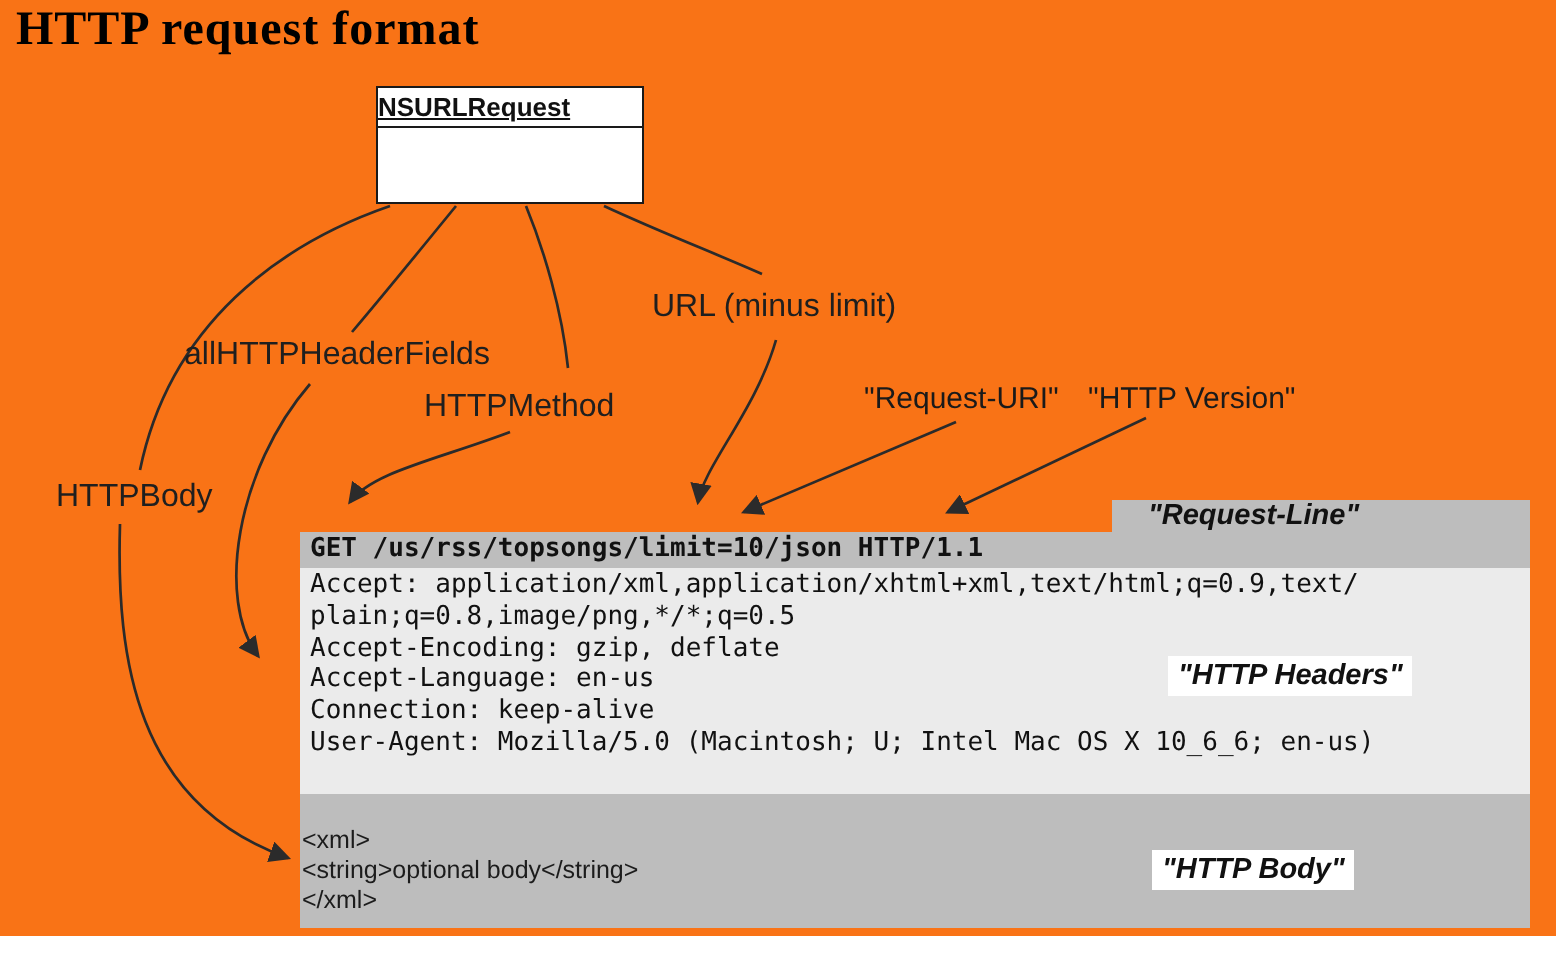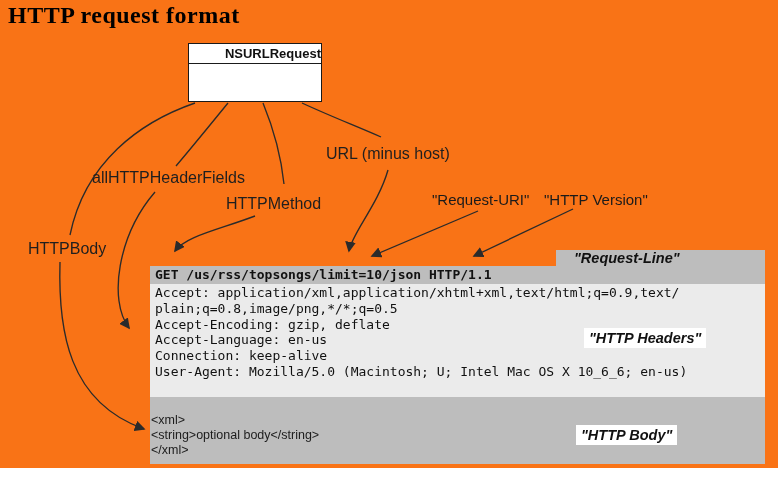--- a/index.html
+++ b/index.html
@@ -12,21 +12,21 @@
     font-family:"Liberation Serif",serif;font-weight:bold;
     font-size:24px;color:#000;letter-spacing:0.5px;
   }
   
   .uml-box{
     position:absolute;left:188px;top:43px;width:134px;height:59px;
     border:1.6px solid #1a1a1a;background:#fff;box-sizing:border-box;
   }
   .uml-box .hdr{
     height:19px;border-bottom:1.4px solid #1a1a1a;
-    font-weight:bold;font-size:13px;line-height:19px;text-align:right;color:#111;
+    font-weight:bold;font-size:13px;line-height:19px;text-align:left;color:#111;text-decoration:underline;
   }
   .uml-box .bdy{height:38px;}
   
   svg.wires{position:absolute;left:0;top:0;pointer-events:none;}
   svg.wires path{fill:none;stroke:#2b2b2b;stroke-width:1.35;}
   
   .plabel{position:absolute;font-size:16px;color:#1f1f1f;white-space:nowrap;}
   .qlabel{position:absolute;font-size:15px;color:#1a1a1a;white-space:nowrap;}
   
   .band{
@@ -88,22 +88,22 @@
     <path d="M263,103 C272,125 281,155 284,184"></path>
     <path d="M255,216 C218,230 186,236 175,251" marker-end="url(#arr)"></path>
     <path d="M302,103 C330,116 356,126 381,137"></path>
     <path d="M388,170 C378,205 352,233 349,251" marker-end="url(#arr)"></path>
     <path d="M478,211 L372,256" marker-end="url(#arr)"></path>
     <path d="M573,209 L474,256" marker-end="url(#arr)"></path>
   </svg>
 
   <div class="plabel" style="left:28px;top:240px">HTTPBody</div>
   <div class="plabel" style="left:92px;top:169px">allHTTPHeaderFields</div>
-  <div class="plabel" style="left:226px;top:195px">HTTPMethod</div>
-  <div class="plabel" style="left:326px;top:145px">URL (minus host)</div>
+  <div class="plabel" style="left:212px;top:195px">HTTPMethod</div>
+  <div class="plabel" style="left:326px;top:145px">URL (minus limit)</div>
   <div class="qlabel" style="left:432px;top:191px">"Request-URI"</div>
   <div class="qlabel" style="left:544px;top:191px">"HTTP Version"</div>
 
   <div class="band">
     <div class="code">GET /us/rss/topsongs/limit=10/json HTTP/1.1</div>
   </div>
 
   <div class="headers-sec">
     <div class="code">Accept: application/xml,application/xhtml+xml,text/html;q=0.9,text/</div>
     <div class="code">plain;q=0.8,image/png,*/*;q=0.5</div>

